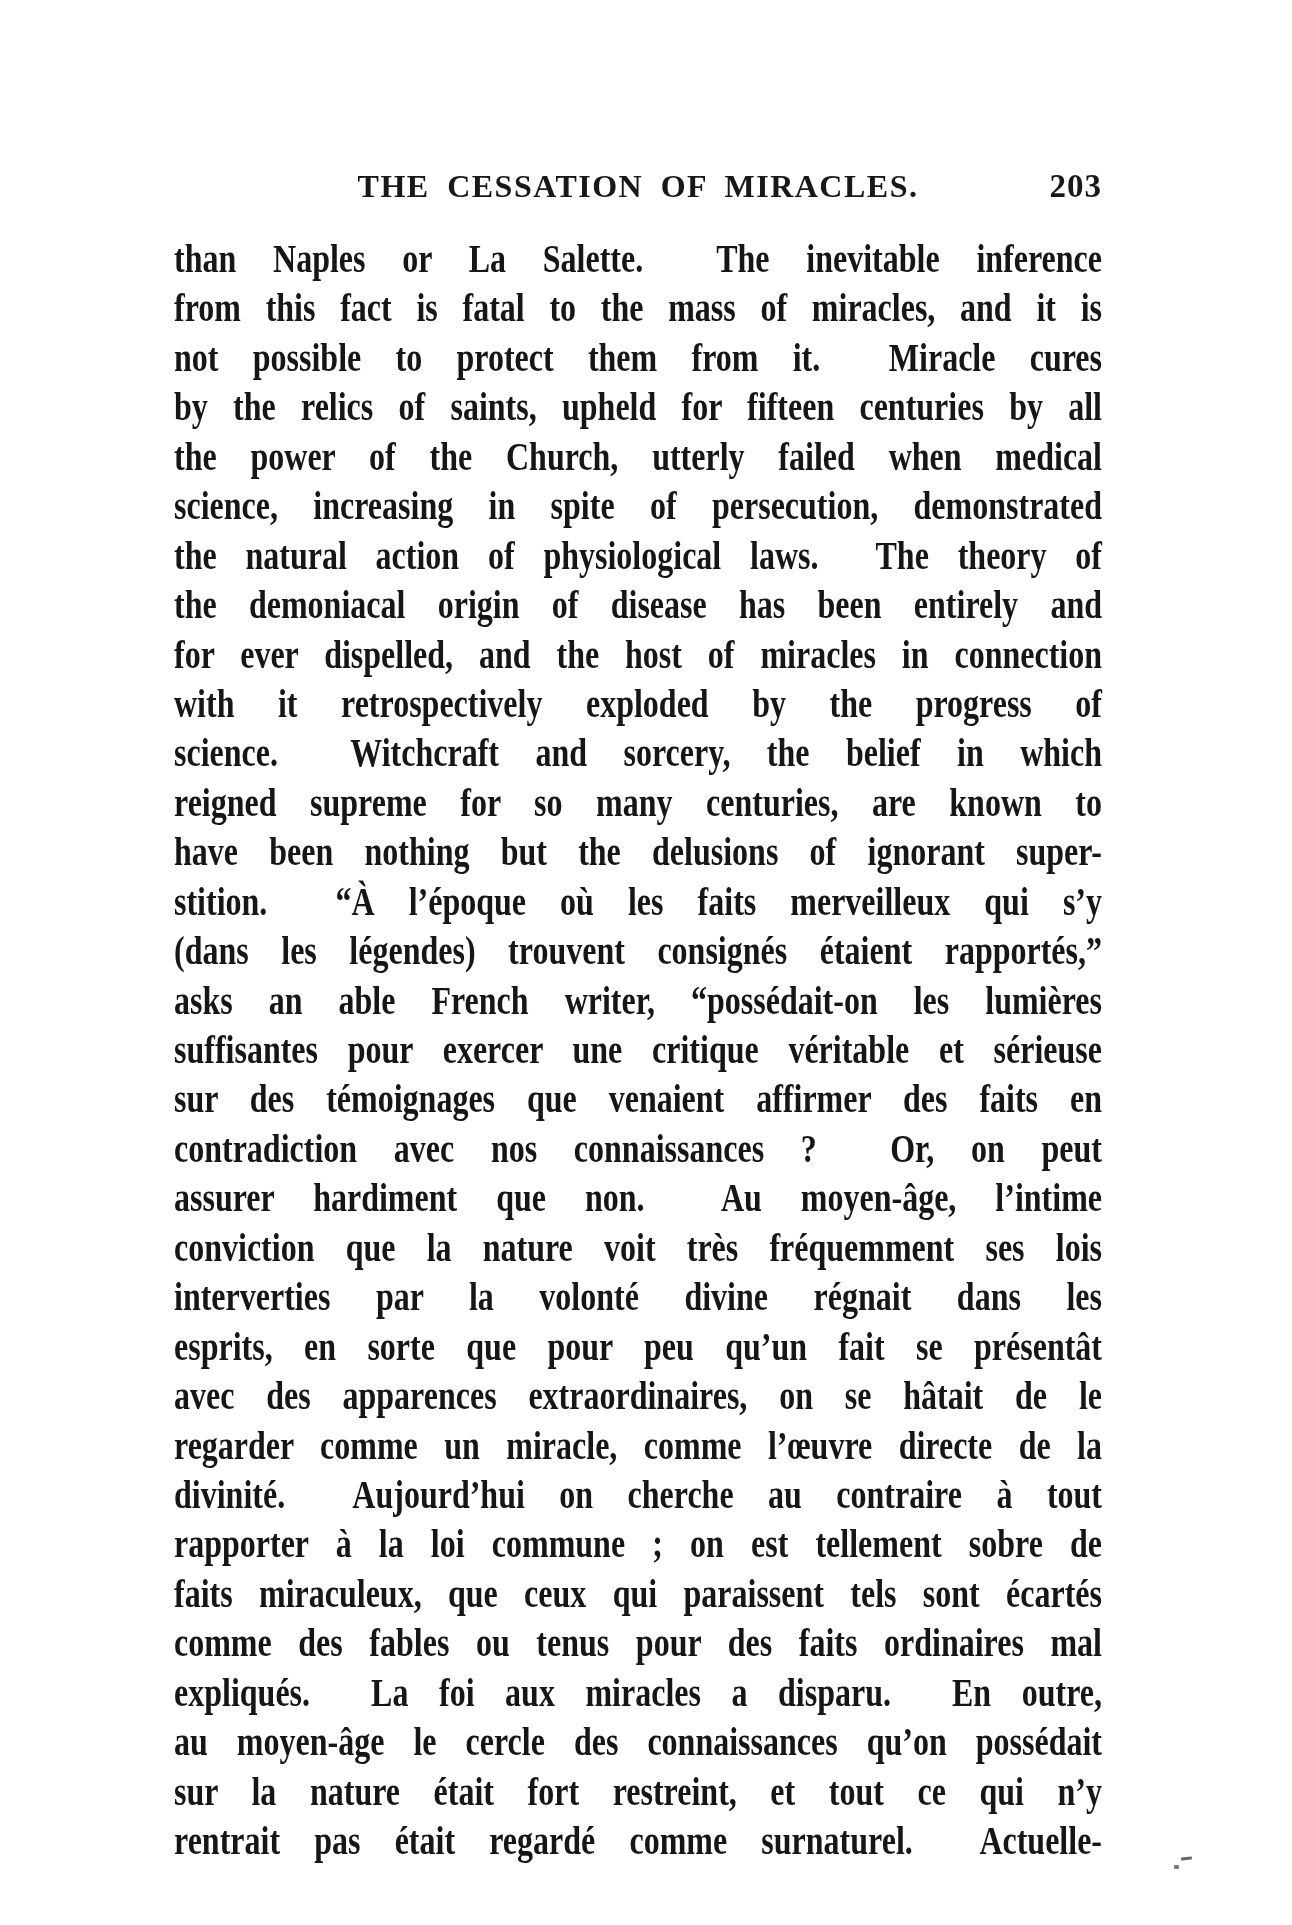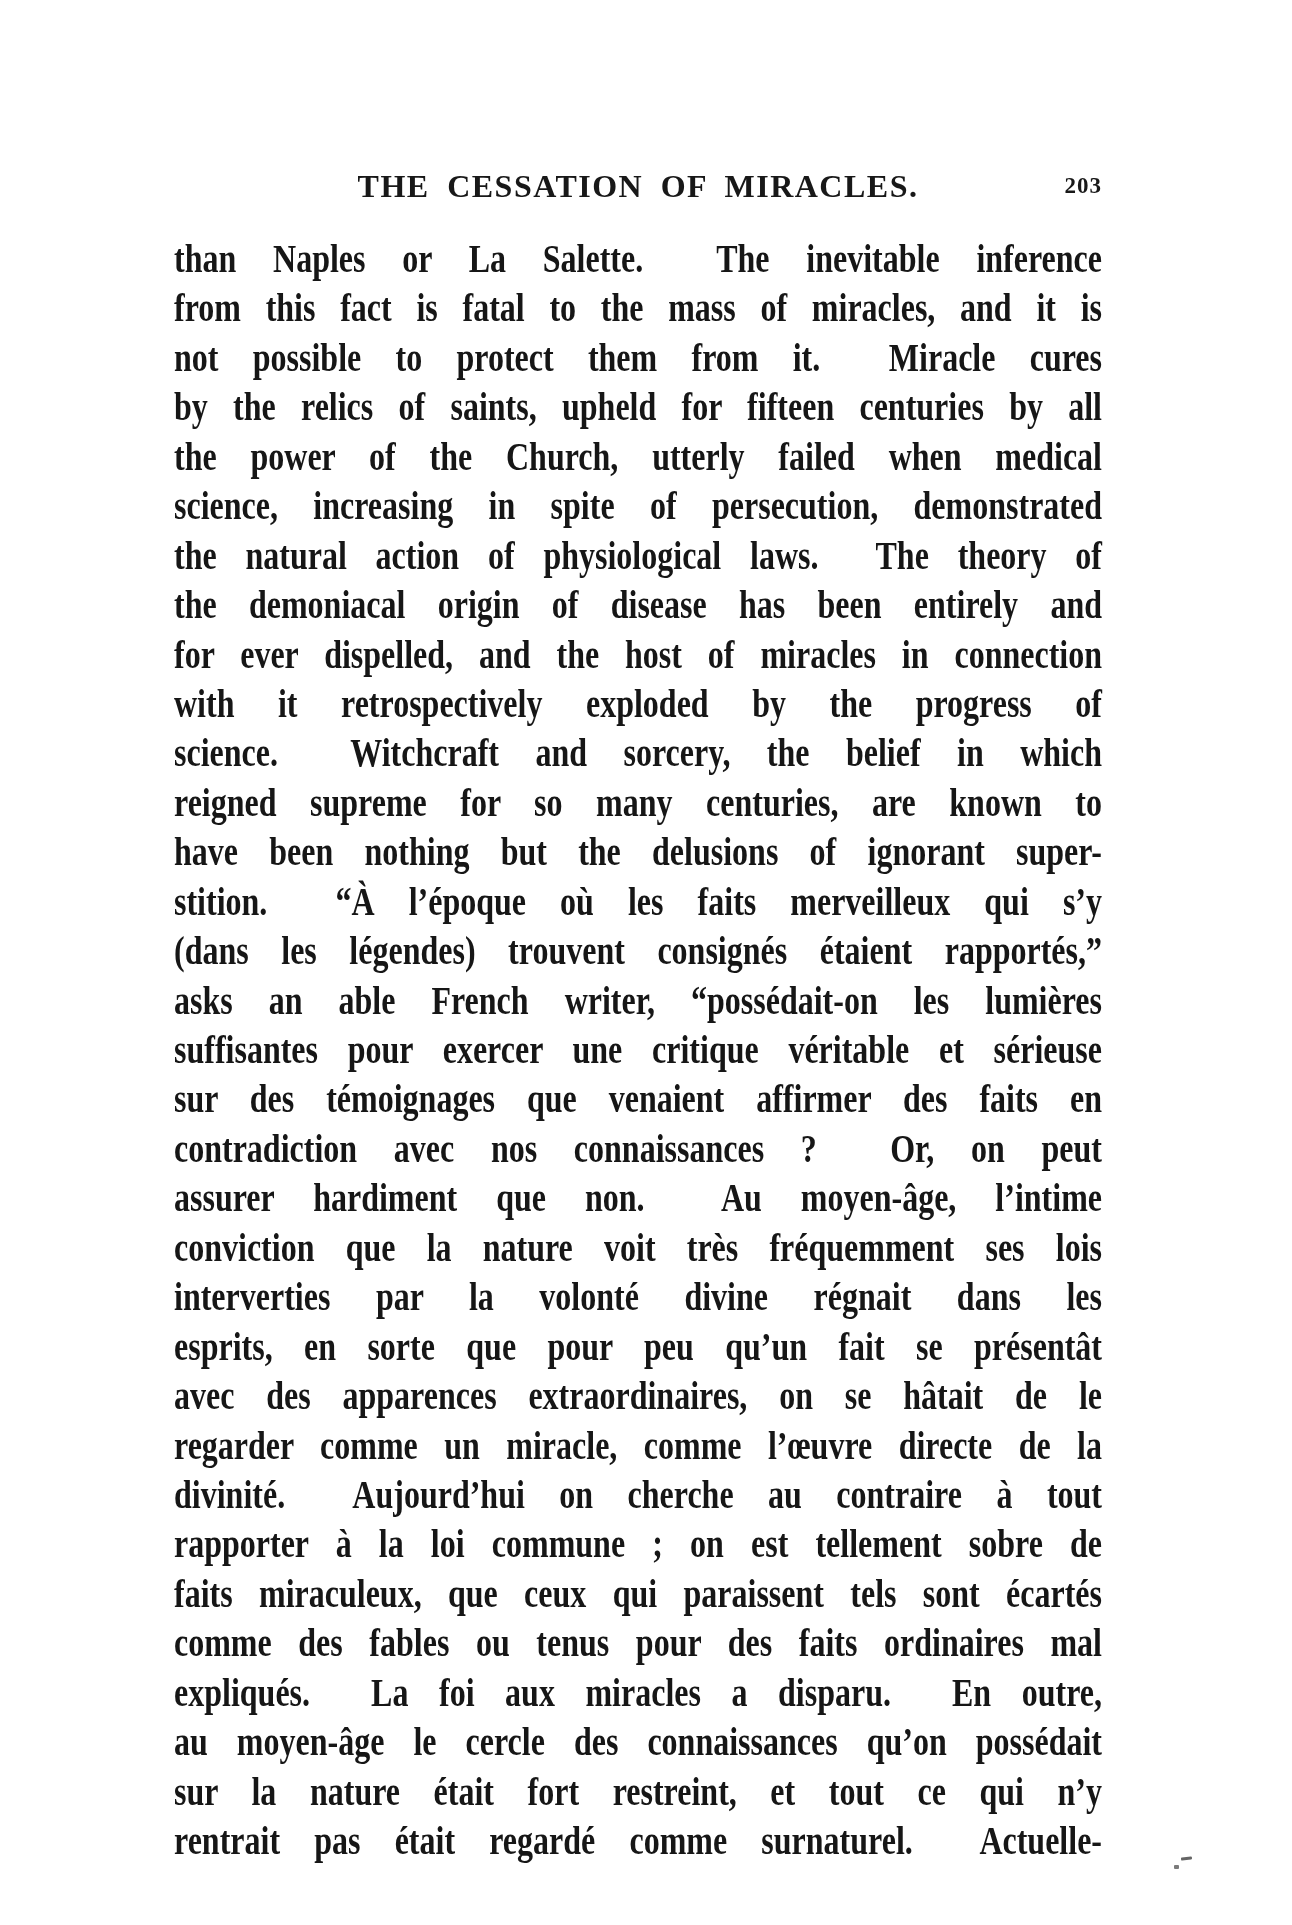--- a/index.html
+++ b/index.html
@@ -28,21 +28,21 @@
     font-size: 32px;
     line-height: 40px;
     letter-spacing: 1.5px;
     word-spacing: 8px;
     white-space: nowrap;
   }
   .page-number {
     position: absolute;
     right: 0;
     top: 0;
-    font-size: 23px;
+    font-size: 33px;
     letter-spacing: 1px;
     word-spacing: normal;
   }
   
   .body-text {
     position: absolute;
     left: 154px;
     top: 234px;
     width: 1160px;
     transform: scaleX(0.8);

